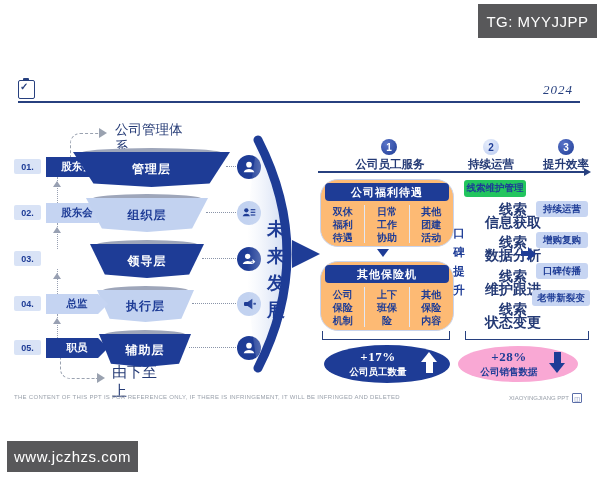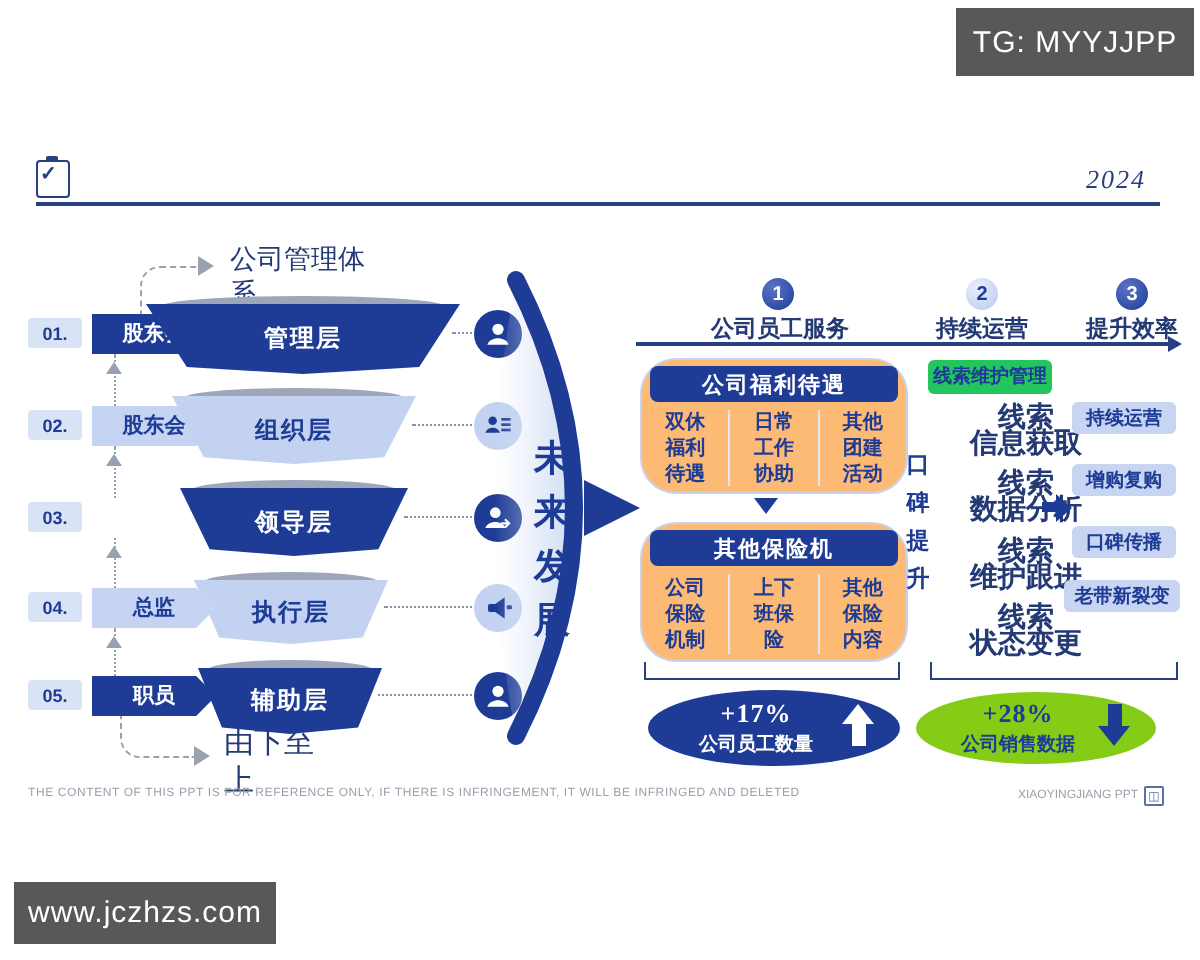--- a/index.html
+++ b/index.html
@@ -87,21 +87,21 @@
   .flow-arrow .head{position:absolute;left:7px;top:0;width:0;height:0;border-left:8px solid #1e3c96;border-top:7px solid transparent;border-bottom:7px solid transparent;}
 
   .growth-btn{left:536px;width:52px;height:16px;background:#c7d5f2;border-radius:3px;color:#1e3c96;
         font-size:9.5px;font-weight:bold;display:flex;align-items:center;justify-content:center;}
   .growth-btn.wide{left:532px;width:58px;}
 
   .bracket{height:8px;border-left:1.5px solid #27407f;border-right:1.5px solid #27407f;border-bottom:1.5px solid #27407f;top:331px;}
 
   .stat{border-radius:50%;display:flex;flex-direction:column;align-items:center;justify-content:center;}
   .stat.dark{background:#1e3c96;color:#fff;}
-  .stat.light{background:#84cc16;color:#1e3c96;}
+  .stat.light{background:#f9a8d4;color:#1e3c96;}
   .stat .v{font-size:13px;font-weight:bold;letter-spacing:.5px;margin-left:-18px;text-align:center;}
   .stat .l{font-size:9.5px;font-weight:bold;margin-left:-18px;margin-top:1px;}
   .blockarrow{position:absolute;width:16px;}
   .blockarrow .tri-up{width:0;height:0;border-left:8px solid transparent;border-right:8px solid transparent;}
   .blockarrow .stem{width:7px;height:11px;margin:0 auto;}
 
   
   .disclaimer{left:14px;top:394px;font-size:6px;color:#9aa1ab;letter-spacing:.3px;}
   .credit{right:18px;top:393px;font-size:6px;color:#9aa1ab;display:flex;align-items:center;gap:3px;}
   .credit .logo{width:8px;height:8px;border:1px solid #5b6ea8;border-radius:1px;display:flex;align-items:center;justify-content:center;color:#5b6ea8;font-size:6px;}

